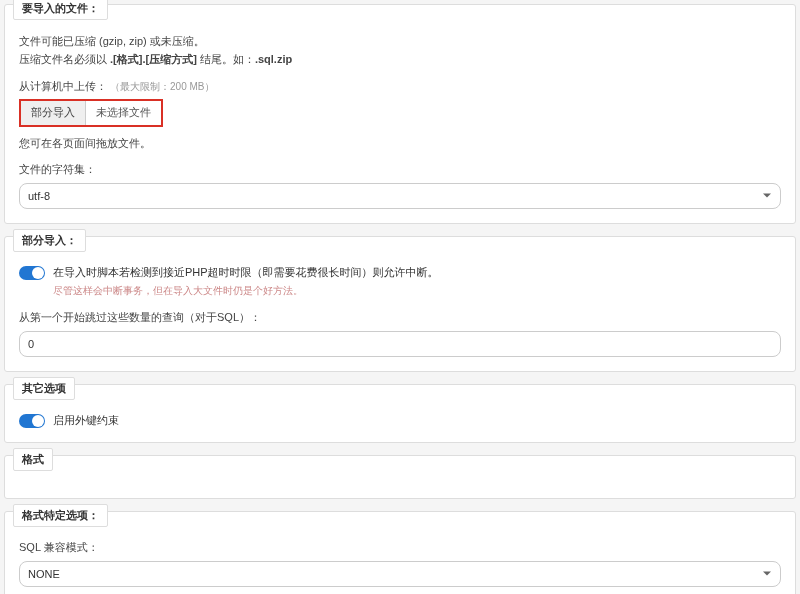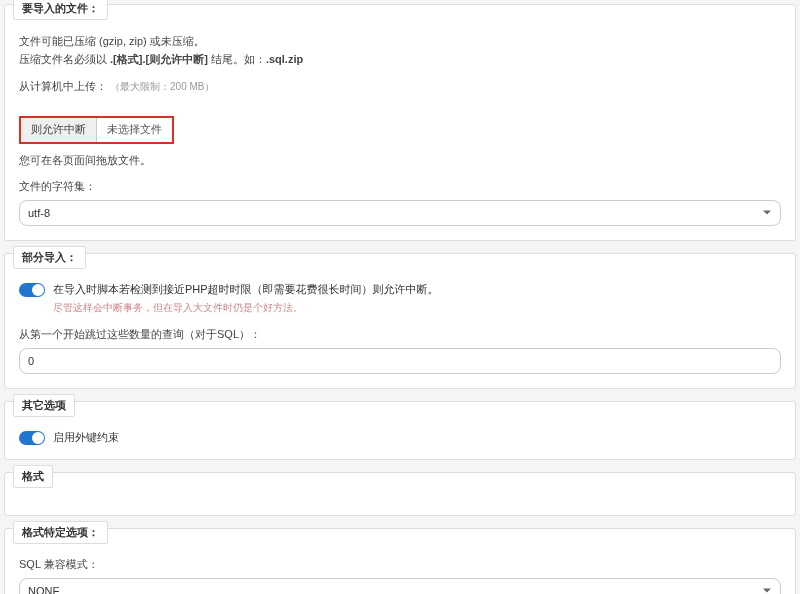--- a/index.html
+++ b/index.html
@@ -1,21 +1,21 @@
 <!DOCTYPE html>
 <html><head>
   <meta charset="utf-8">
   <style>
     * { box-sizing: border-box; margin: 0; padding: 0; }
     body { font-family: -apple-system, sans-serif; font-size: 12px; background: #f5f5f5; color: #333; padding: 4px; }
     .panel { background: #fff; border: 1px solid #ddd; border-radius: 3px; margin-bottom: 12px; position: relative; padding: 28px 14px 14px 14px; }
     .legend { position: absolute; top: -8px; left: 8px; background: #fff; border: 1px solid #ddd; border-radius: 2px; padding: 3px 8px; font-size: 11px; font-weight: bold; color: #333; }
     .row { margin-bottom: 10px; font-size: 11px; color: #444; line-height: 1.6; }
     .hint { font-size: 10px; color: #999; }
-    .file-row { margin-bottom: 20px; }
+    .file-row { margin-bottom: 3px; }
     .file-picker { display: flex; align-items: center; border: 1px solid #ccc; height: 24px; width: 100%; background: #fff; }
     .file-btn { padding: 0 10px; height: 100%; display: flex; align-items: center; background: #efefef; border-right: 1px solid #ccc; font-size: 11px; cursor: pointer; }
     .file-txt { padding: 0 10px; font-size: 11px; color: #555; }
     .red-box { border: 2px solid #d93025; display: inline-flex; padding: 0; }
     .red-box .file-picker { border: none; width: auto; min-width: 140px; }
     .select, .text-input { width: 100%; height: 26px; border: 1px solid #ccc; border-radius: 8px; padding: 0 8px; font-size: 11px; background: #fff; color: #333; appearance: none; }
     .select-wrap { position: relative; }
     .select-wrap::after { content: ""; position: absolute; right: 10px; top: 50%; transform: translateY(-30%); border: 4px solid transparent; border-top-color: #666; pointer-events: none; }
     .toggle-row { display: flex; align-items: flex-start; gap: 8px; font-size: 11px; }
     .toggle { width: 26px; height: 14px; background: #2176d2; border-radius: 8px; position: relative; flex-shrink: 0; cursor: pointer; margin-top: 1px; }
@@ -25,31 +25,31 @@
     .label-block { font-size: 11px; margin-bottom: 6px; color: #444; }
   </style>
 </head>
 <body>
 
 <div class="panel">
   <div class="legend">要导入的文件：</div>
   <div class="row">
     <div>文件可能已压缩 (gzip, zip) 或未压缩。</div>
     <div>
-      <span>压缩文件名必须以 </span><b>.[格式].[则允许中断]</b><span> 结尾。如：</span><b>.sql.zip</b>
+      <span>压缩文件名必须以 </span><b>.[格式].[压缩方式]</b><span> 结尾。如：</span><b>.sql.zip</b>
     </div>
   </div>
   <div class="row file-row">
     <span>从计算机中上传：</span>
     <span class="hint">（最大限制：200 MB）</span>
   </div>
   <div class="row" style="margin-bottom:8px;">
     <span class="red-box">
       <span class="file-picker">
-        <span class="file-btn">则允许中断</span>
+        <span class="file-btn">部分导入</span>
         <span class="file-txt">未选择文件</span>
       </span>
     </span>
   </div>
   <div class="row">您可在各页面间拖放文件。</div>
   <div class="label-block">文件的字符集：</div>
   <div class="select-wrap">
     <select class="select">
       <option>utf-8</option>
     </select>

